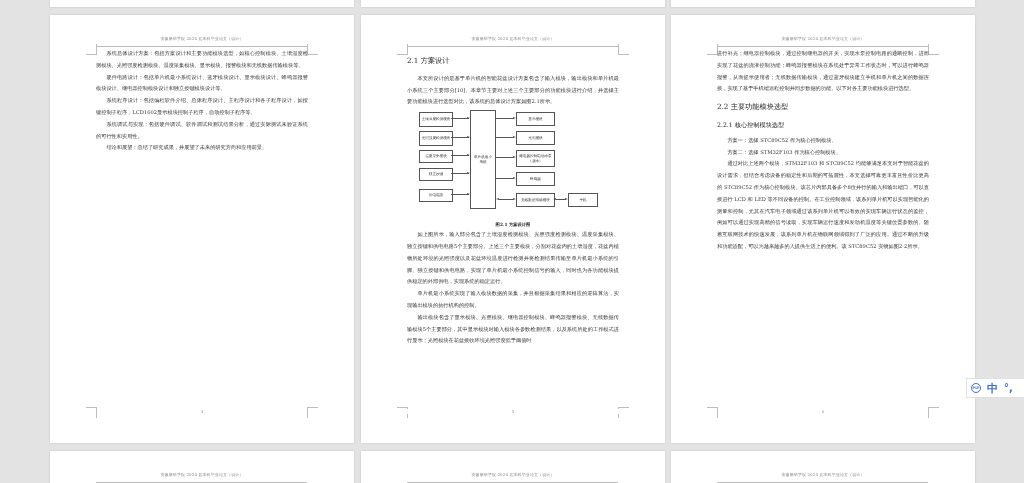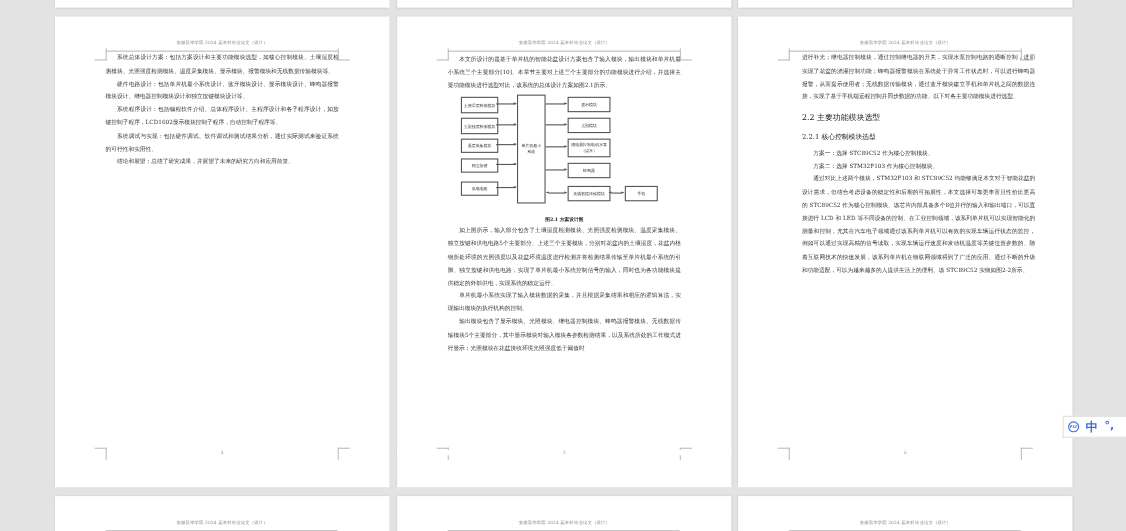--- a/index.html
+++ b/index.html
@@ -75,20 +75,21 @@
   <div class="corner c-br" style="left:257px;top:392px;"></div>
   <div class="pnum" style="top:394px;">4</div>
 </div>
 
 <div class="page" style="left:361px;top:15px;width:304px;height:428px;">
   <div class="hdr" style="top:21px;">安徽新华学院 2024 届本科毕业论文（设计）</div>
   <div class="corner c-tl" style="left:36px;top:29px;"></div>
   <div class="corner c-tr" style="left:257px;top:29px;"></div>
   <div class="hdr-line" style="left:46px;width:211px;top:31px;"></div>
   <div class="body" style="left:46px;top:34px;width:212px;">
+    <div class="h2">2.1 方案设计</div>
     <p>本文所设计的是基于单片机的智能花盆设计方案包含了输入模块，输出模块和单片机最小系统三个主要部分[10]。本章节主要对上述三个主要部分的功能模块进行介绍，并选择主要功能模块进行选型对比，该系统的总体设计方案如图2.1所示。</p>
 
     <div class="diagram">
 
       <div class="box" style="left:0;top:2px;width:32px;height:13px;">土壤湿度检测模块</div>
       <div class="box" style="left:0;top:21px;width:32px;height:13px;">光照强度检测模块</div>
       <div class="box" style="left:0;top:40px;width:32px;height:11px;">温度采集模块</div>
       <div class="box" style="left:0;top:58px;width:32px;height:11px;">独立按键</div>
       <div class="box" style="left:0;top:79px;width:32px;height:11px;">供电电路</div>
 
@@ -137,21 +138,21 @@
   <div class="corner c-bl" style="left:36px;top:392px;"></div>
   <div class="corner c-br" style="left:257px;top:392px;"></div>
   <div class="pnum" style="top:394px;background:#fff;">5</div>
 </div>
 
 <div class="page" style="left:671px;top:15px;width:304px;height:428px;">
   <div class="hdr" style="top:21px;">安徽新华学院 2024 届本科毕业论文（设计）</div>
   <div class="corner c-tl" style="left:36px;top:29px;"></div>
   <div class="corner c-tr" style="left:257px;top:29px;"></div>
   <div class="hdr-line" style="left:46px;width:211px;top:31px;"></div>
-  <div class="body" style="left:46px;top:33px;width:212px;margin-left:12px;">
+  <div class="body" style="left:46px;top:33px;width:212px;">
     <p class="noind">进行补光；继电器控制模块，通过控制继电器的开关，实现水泵控制电路的通断控制，进而实现了花盆的浇灌控制功能；蜂鸣器报警模块在系统处于异常工作状态时，可以进行蜂鸣器报警，从而提示使用者；无线数据传输模块，通过蓝牙模块建立手机和单片机之间的数据连接，实现了基于手机端远程控制并同步数据的功能。以下对各主要功能模块进行选型。</p>
     <div class="h2">2.2 主要功能模块选型</div>
     <div class="h3">2.2.1 核心控制模块选型</div>
     <p>方案一：选择 STC89C52 作为核心控制模块。</p>
     <p>方案二：选择 STM32F103 作为核心控制模块。</p>
     <p>通过对比上述两个模块，STM32F103 和 STC89C52 均能够满足本文对于智能花盆的设计需求，但结合考虑设备的稳定性和后期的可拓展性，本文选择可靠更丰富且性价比更高的 STC89C52 作为核心控制模块。该芯片内部具备多个8位并行的输入和输出端口，可以直接进行 LCD 和 LED 等不同设备的控制。在工业控制领域，该系列单片机可以实现智能化的测量和控制，尤其在汽车电子领域通过该系列单片机可以有效的实现车辆运行状态的监控，例如可以通过实现高精的信号读取，实现车辆运行速度和发动机温度等关键位置参数的。随着互联网技术的快速发展，该系列单片机在物联网领域得到了广泛的应用。通过不断的升级和功能适配，可以为越来越多的人提供生活上的便利。该 STC89C52 实物如图2-2所示。</p>
   </div>
   <div class="corner c-bl" style="left:36px;top:392px;"></div>
   <div class="corner c-br" style="left:257px;top:392px;"></div>
   <div class="pnum" style="top:394px;">6</div>

